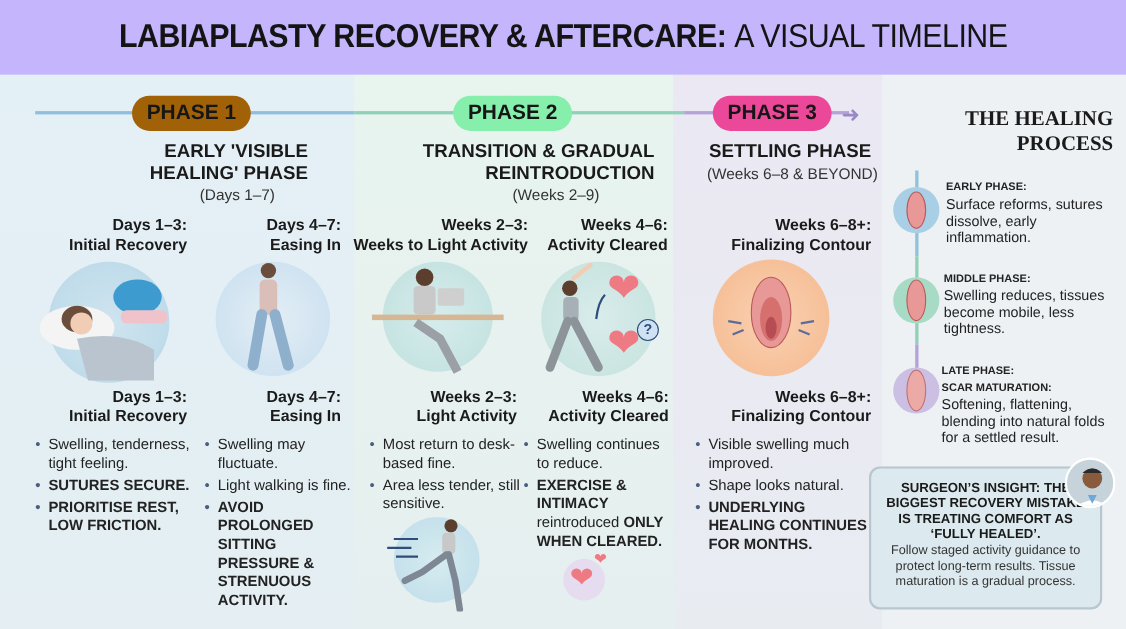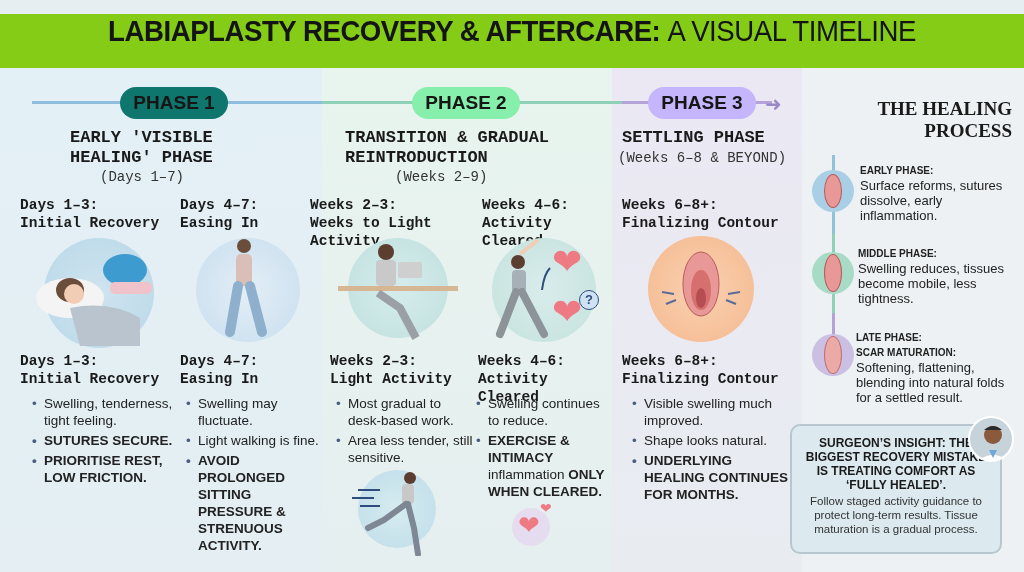--- a/index.html
+++ b/index.html
@@ -1,27 +1,27 @@
 <!DOCTYPE html>
 <html><head>
 <meta charset="utf-8">
 <style>
   * { box-sizing: border-box; margin: 0; padding: 0; }
   body { width: 1024px; height: 572px; overflow: hidden; font-family: "Liberation Sans", sans-serif; color: #1a1a1a; background: #e6eef2; position: relative; }
-  .header { position: absolute; left: 0; top: 14px; width: 1024px; height: 68px; background: #84cc16; display: flex; align-items: flex-start; justify-content: center; }
+  .header { position: absolute; left: 0; top: 0; width: 1024px; height: 68px; background: #c4b5fd; display: flex; align-items: center; justify-content: center; }
   .header h1 { font-size: 30px; letter-spacing: -0.5px; font-weight: 700; color: #141414; transform: scaleX(0.92); white-space: nowrap; }
   .header h1 .light { font-weight: 400; }
   .bg1 { position: absolute; left: 0; top: 68px; width: 322px; height: 504px; background: linear-gradient(180deg, #e3f0f5, #e4eef3); }
   .bg2 { position: absolute; left: 322px; top: 68px; width: 290px; height: 504px; background: linear-gradient(180deg, #e8f4ee, #e6eff0); }
   .bg3 { position: absolute; left: 612px; top: 68px; width: 190px; height: 504px; background: linear-gradient(180deg, #ebe8f3, #e8ecf1); }
   .bg4 { position: absolute; left: 802px; top: 68px; width: 222px; height: 504px; background: #edf1f4; }
   .line { position: absolute; height: 3px; top: 101px; }
   .pill { position: absolute; top: 87px; height: 32px; border-radius: 16px; font-weight: 700; font-size: 19px; display: flex; align-items: center; justify-content: center; color: #161616; }
   .arrow { position: absolute; left: 765px; top: 92px; color: #9b89c6; font-size: 20px; }
-  .abs { position: absolute; text-align: left; font-family: Liberation Mono, monospace; }
+  .abs { position: absolute; text-align: right; }
   .phase-title { font-weight: 700; font-size: 17px; line-height: 20px; }
   .phase-sub { font-size: 14px; line-height: 18px; color: #333; }
   .sub-title { font-weight: 700; font-size: 14.5px; line-height: 18px; }
   .circle { position: absolute; border-radius: 50%; }
   ul.bul { position: absolute; list-style: none; font-size: 13.5px; line-height: 17px; color: #222; }
   ul.bul li { position: relative; padding-left: 12px; margin-bottom: 3px; }
   ul.bul li::before { content: "•"; position: absolute; left: 0; color: #4a5f80; }
   .b { font-weight: 700; }
   .hp-title { position: absolute; left: 812px; top: 98px; width: 200px; text-align: right; font-weight: 700; font-size: 19px; line-height: 22px; font-family: Liberation Serif, serif; }
   .hp-item { position: absolute; left: 860px; width: 160px; font-size: 13px; line-height: 15px; color: #222; }
@@ -41,23 +41,23 @@
 
 <div class="bg1"></div>
 <div class="bg2"></div>
 <div class="bg3"></div>
 <div class="bg4"></div>
 
 <div class="line" style="left:32px;width:290px;background:#8fbede"></div>
 <div class="line" style="left:322px;width:300px;background:#8fd1b8"></div>
 <div class="line" style="left:622px;width:150px;background:#b3a3d8"></div>
 <div class="arrow">➜</div>
-<div class="pill" style="left:120px;width:108px;background:#0f766e">PHASE 1</div>
+<div class="pill" style="left:120px;width:108px;background:#a16207">PHASE 1</div>
 <div class="pill" style="left:412px;width:108px;background:#86efac">PHASE 2</div>
-<div class="pill" style="left:648px;width:108px;background:#c4b5fd">PHASE 3</div>
+<div class="pill" style="left:648px;width:108px;background:#ec4899">PHASE 3</div>
 
 <div class="abs phase-title" style="left:70px;top:128px;width:210px">EARLY 'VISIBLE HEALING' PHASE</div>
 <div class="abs phase-sub" style="left:100px;top:168px;width:150px">(Days 1–7)</div>
 <div class="abs sub-title" style="left:20px;top:196px;width:150px">
     <div>Days 1–3:</div>
     <div>Initial Recovery</div>
   </div>
 <div class="abs sub-title" style="left:180px;top:196px;width:130px">
     <div>Days 4–7:</div>
     <div>Easing In</div>
@@ -131,30 +131,30 @@
 </div>
 <div style="position:absolute;left:552px;top:244px;color:#ee7a84;font-size:36px;line-height:36px">❤</div>
 <div style="position:absolute;left:552px;top:294px;color:#ee7a84;font-size:36px;line-height:36px">❤</div>
 <div style="position:absolute;left:579px;top:290px;width:20px;height:20px;border-radius:50%;background:#cfe2f4;border:1px solid #2e4d7a;font-size:13px;font-weight:700;text-align:center;line-height:18px;color:#2e4d7a">?</div>
 
 <div class="abs sub-title" style="left:330px;top:352px;width:140px">
     <div>Weeks 2–3:</div>
     <div>Light Activity</div>
   </div>
 <ul class="bul" style="left:336px;top:395px;width:140px">
-  <li>Most gradual to desk-based work.</li>
+  <li>Most return to desk-based fine.</li>
   <li>Area less tender, still sensitive.</li>
 </ul>
 <div class="abs sub-title" style="left:478px;top:352px;width:130px">
     <div>Weeks 4–6:</div>
     <div>Activity Cleared</div>
   </div>
 <ul class="bul" style="left:476px;top:395px;width:136px">
   <li>Swelling continues to reduce.</li>
-  <li><span class="b">EXERCISE &amp; INTIMACY</span> <span>inflammation</span> <span class="b">ONLY WHEN CLEARED.</span></li>
+  <li><span class="b">EXERCISE &amp; INTIMACY</span> <span>reintroduced</span> <span class="b">ONLY WHEN CLEARED.</span></li>
 </ul>
 <div class="circle" style="left:358px;top:470px;width:78px;height:78px;background:radial-gradient(circle,#d6ecef,#bedcea)">
   <svg width="90" height="90" style="position:absolute;left:-10px;top:-4px">
     <circle cx="62" cy="12" r="6" fill="#5c3e2e"></circle>
     <rect x="54" y="18" width="12" height="20" rx="4" fill="#c8c8c8"></rect>
     <path d="M58 38 L36 54 L20 62 M60 38 L66 62 L70 88" stroke="#7e8895" stroke-width="6" fill="none" stroke-linecap="round"></path>
     <path d="M10 24 H32 M4 32 H26 M12 40 H32" stroke="#2e4d7a" stroke-width="2"></path>
   </svg>
 </div>
 <div class="circle" style="left:512px;top:508px;width:38px;height:38px;background:#e6dcef">

